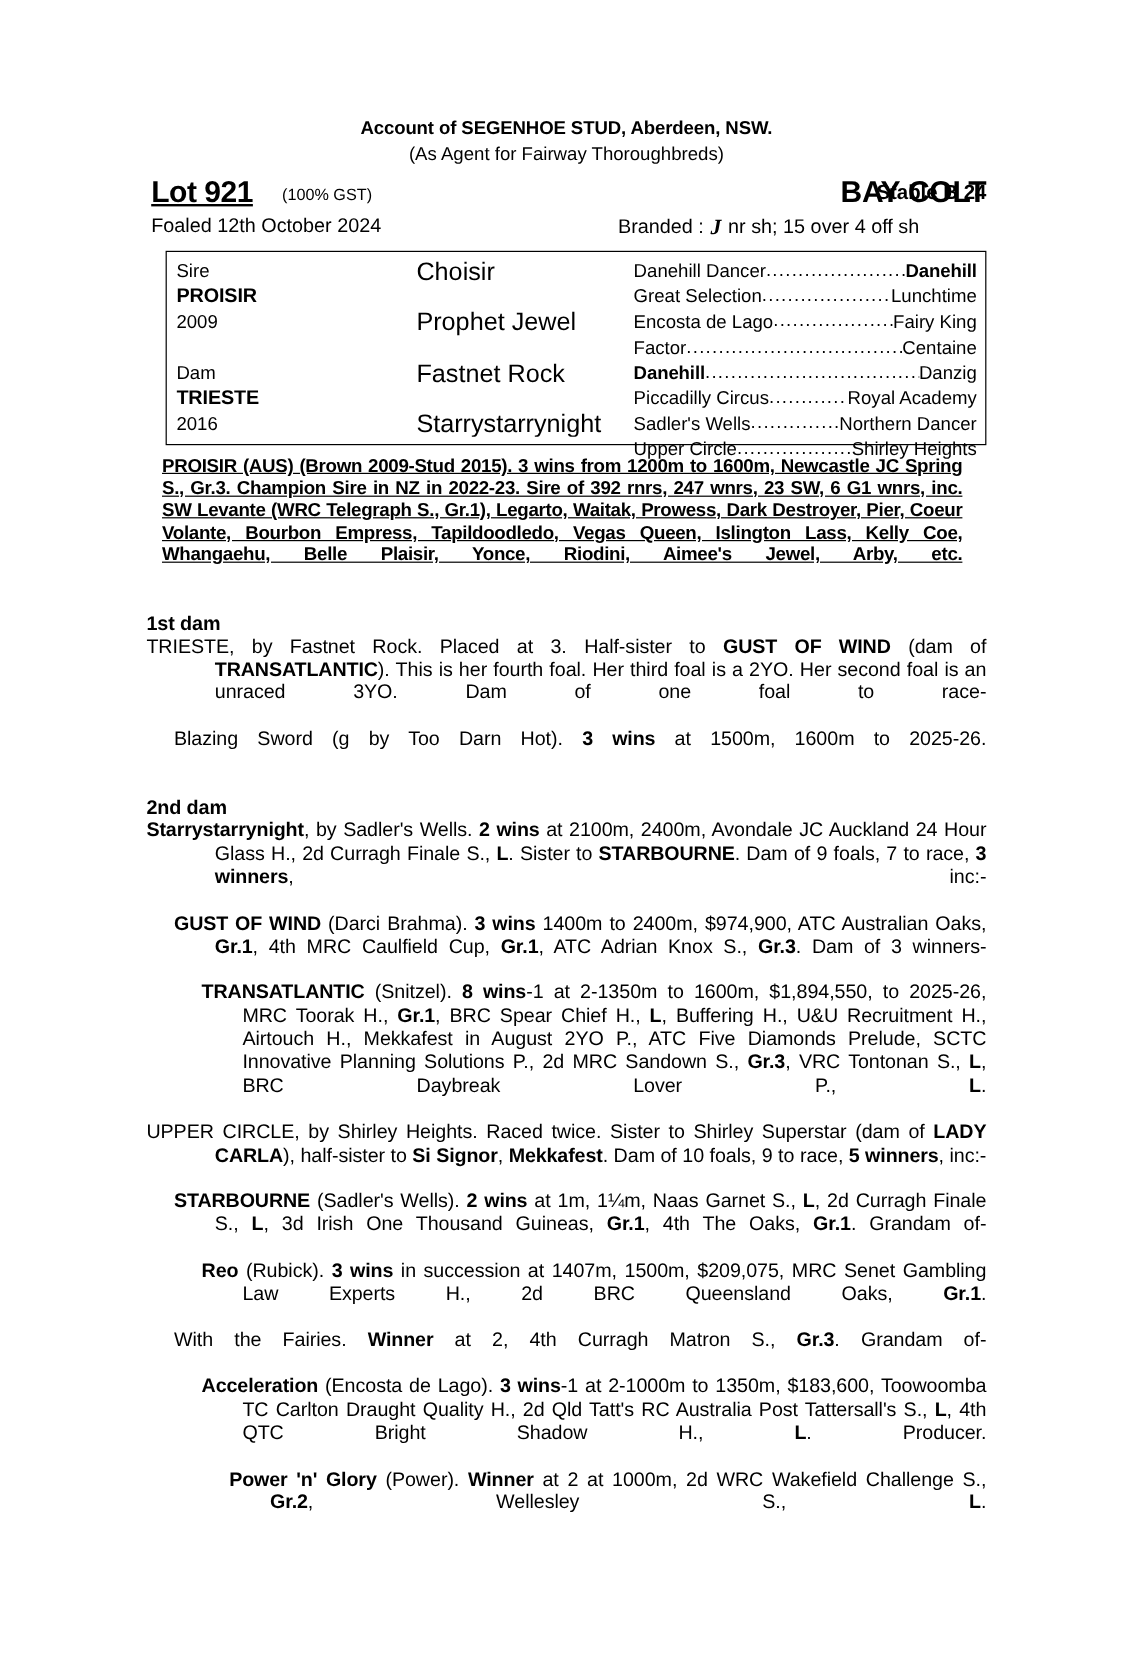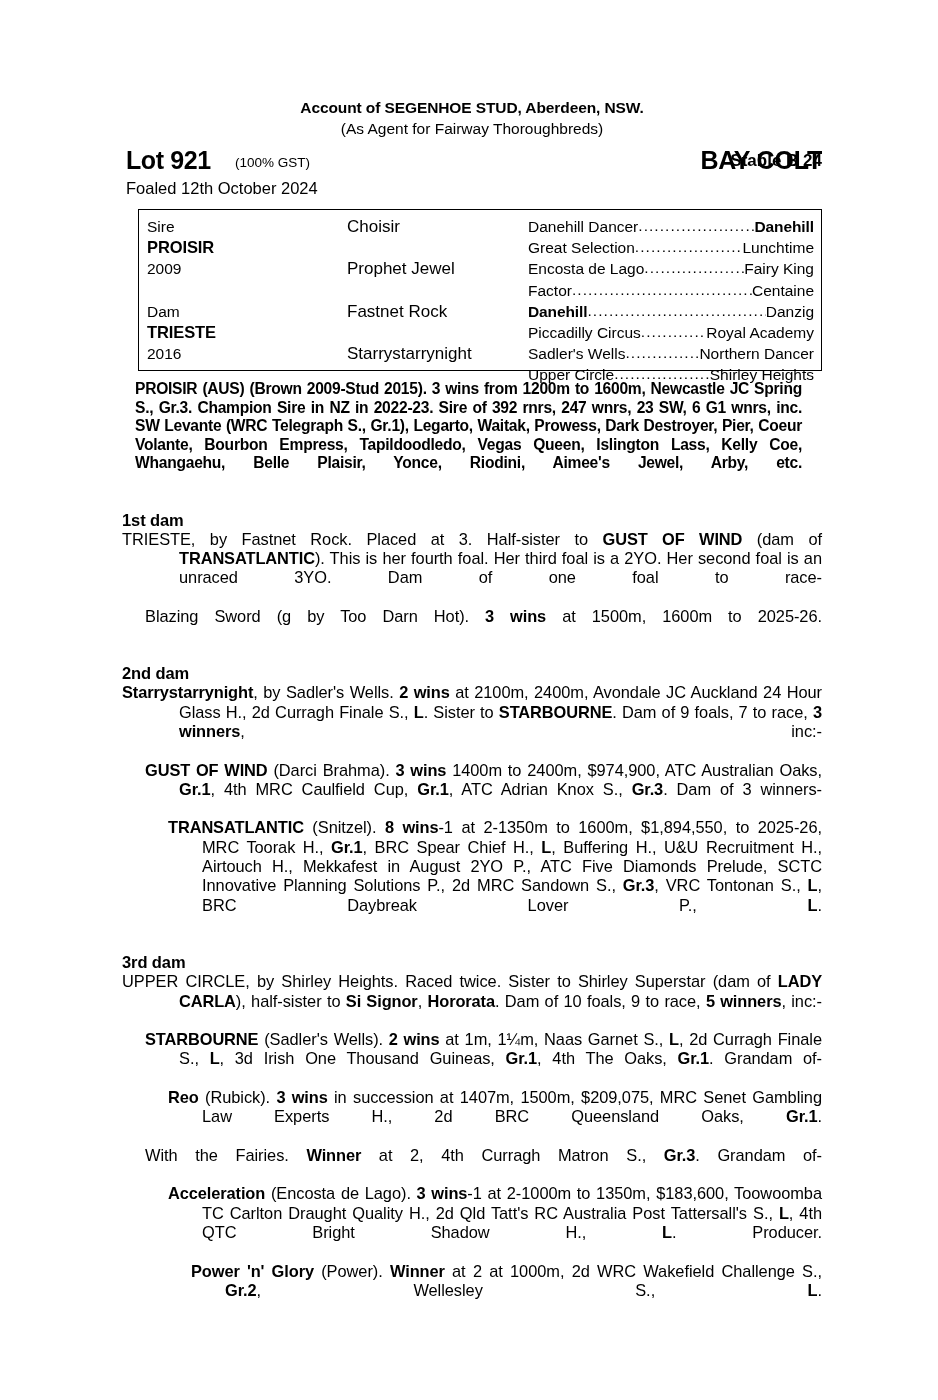--- a/index.html
+++ b/index.html
@@ -50,20 +50,21 @@
     margin-top: 7px;
   }
   .lotno {
     position: absolute;
     left: 4px;
     top: 0;
     font-weight: bold;
     font-size: 25px;
     letter-spacing: -0.4px;
     line-height: 30px;
+    text-decoration: underline;
   }
   .gst {
     position: absolute;
     left: 113px;
     top: 7px;
     font-size: 13.5px;
     line-height: 22px;
   }
   .colour {
     position: absolute;
@@ -128,21 +129,21 @@
     left: 8px;
     top: 6px;
     width: 200px;
     font-size: 15.5px;
   }
   .ped .col2 {
     position: absolute;
     left: 208px;
     top: 6px;
     width: 182px;
-    font-size: 17px;
+    font-size: 21px;
   }
   .ped .col3 {
     position: absolute;
     left: 389px;
     top: 6px;
     right: 7px;
     font-size: 15.5px;
   }
   .ped .r {
     height: 21.2px;
@@ -179,20 +180,21 @@
     margin-top: 9px;
     margin-left: 13px;
     margin-right: 20px;
     font-weight: bold;
     font-size: 15.6px;
     line-height: 18.6px;
     text-align: justify;
     font-stretch: condensed;
     letter-spacing: -0.25px;
     word-spacing: -0.2px;
+    text-decoration: underline;
   }
   .sirepara::after { content: ""; display: inline-block; width: 100%; }
 
   
   .sect { margin-top: 0; }
   .dhead {
     font-weight: bold;
     font-size: 16.5px;
     line-height: 20px;
     letter-spacing: -0.1px;
@@ -224,20 +226,21 @@
 
     <div class="lotline">
       <span class="lotno">Lot 921</span>
       <span class="gst">(100% GST)</span>
       <span class="colour">BAY COLT</span>
       <span class="stable">Stable B 24</span>
     </div>
 
     <div class="foaledline">
       <span class="foaled">Foaled 12th October 2024</span>
+      <span class="branded"><span>Branded : </span><span class="brandsym">J</span><span> nr sh; 15 over 4 off sh</span></span>
     </div>
 
     <div class="ped">
       <div class="col1">
         <div class="r">Sire</div>
         <div class="r nm">PROISIR</div>
         <div class="r">2009</div>
         <div class="r"></div>
         <div class="r">Dam</div>
         <div class="r nm">TRIESTE</div>
@@ -304,22 +307,21 @@
           <p class="b i0"><span>TRIESTE, by Fastnet Rock. Placed at 3. Half-sister to </span><b>GUST OF WIND</b><span> (dam of </span><b>TRANSATLANTIC</b><span>). This is her fourth foal. Her third foal is a 2YO. Her second foal is an unraced 3YO. Dam of one foal to race-</span></p>
           <p class="b i1"><span>Blazing Sword (g by Too Darn Hot). </span><b>3 wins</b><span> at 1500m, 1600m to 2025-26.</span></p>
         </div>
         <div class="sect">
           <div class="dhead">2nd dam</div>
           <p class="b i0"><b>Starrystarrynight</b><span>, by Sadler's Wells. </span><b>2 wins</b><span> at 2100m, 2400m, Avondale JC Auckland 24 Hour Glass H., 2d Curragh Finale S., </span><b>L</b><span>. Sister to </span><b>STARBOURNE</b><span>. Dam of 9 foals, 7 to race, </span><b>3 winners</b><span>, inc:-</span></p>
           <p class="b i1"><b>GUST OF WIND</b><span> (Darci Brahma). </span><b>3 wins</b><span> 1400m to 2400m, $974,900, ATC Australian Oaks, </span><b>Gr.1</b><span>, 4th MRC Caulfield Cup, </span><b>Gr.1</b><span>, ATC Adrian Knox S., </span><b>Gr.3</b><span>. Dam of 3 winners-</span></p>
           <p class="b i2"><b>TRANSATLANTIC</b><span> (Snitzel). </span><b>8 wins</b><span>-1 at 2-1350m to 1600m, $1,894,550, to 2025-26, MRC Toorak H., </span><b>Gr.1</b><span>, BRC Spear Chief H., </span><b>L</b><span>, Buffering H., U&amp;U Recruitment H., Airtouch H., Mekkafest in August 2YO P., ATC Five Diamonds Prelude, SCTC Innovative Planning Solutions P., 2d MRC Sandown S., </span><b>Gr.3</b><span>, VRC Tontonan S., </span><b>L</b><span>, BRC Daybreak Lover P., </span><b>L</b><span>.</span></p>
         </div>
         <div class="sect">
-          <div class="dhead">3rd dam</div>
-          <p class="b i0"><span>UPPER CIRCLE, by Shirley Heights. Raced twice. Sister to Shirley Superstar (dam of </span><b>LADY CARLA</b><span>), half-sister to </span><b>Si Signor</b><span>, </span><b>Hororata</b><span>. Dam of 10 foals, 9 to race, </span><b>5 winners</b><span>, inc:-</span></p>
+          <p class="b i0"><span>UPPER CIRCLE, by Shirley Heights. Raced twice. Sister to Shirley Superstar (dam of </span><b>LADY CARLA</b><span>), half-sister to </span><b>Si Signor</b><span>, </span><b>Mekkafest</b><span>. Dam of 10 foals, 9 to race, </span><b>5 winners</b><span>, inc:-</span></p>
           <p class="b i1"><b>STARBOURNE</b><span> (Sadler's Wells). </span><b>2 wins</b><span> at 1m, 1¼m, Naas Garnet S., </span><b>L</b><span>, 2d Curragh Finale S., </span><b>L</b><span>, 3d Irish One Thousand Guineas, </span><b>Gr.1</b><span>, 4th The Oaks, </span><b>Gr.1</b><span>. Grandam of-</span></p>
           <p class="b i2"><b>Reo</b><span> (Rubick). </span><b>3 wins</b><span> in succession at 1407m, 1500m, $209,075, MRC Senet Gambling Law Experts H., 2d BRC Queensland Oaks, </span><b>Gr.1</b><span>.</span></p>
           <p class="b i1"><span>With the Fairies. </span><b>Winner</b><span> at 2, 4th Curragh Matron S., </span><b>Gr.3</b><span>. Grandam of-</span></p>
           <p class="b i2"><b>Acceleration</b><span> (Encosta de Lago). </span><b>3 wins</b><span>-1 at 2-1000m to 1350m, $183,600, Toowoomba TC Carlton Draught Quality H., 2d Qld Tatt's RC Australia Post Tattersall's S., </span><b>L</b><span>, 4th QTC Bright Shadow H., </span><b>L</b><span>. Producer.</span></p>
           <p class="b i3"><b>Power 'n' Glory</b><span> (Power). </span><b>Winner</b><span> at 2 at 1000m, 2d WRC Wakefield Challenge S., </span><b>Gr.2</b><span>, Wellesley S., </span><b>L</b><span>.</span></p>
         </div>
       </div>
 
   </div>
 </div>

